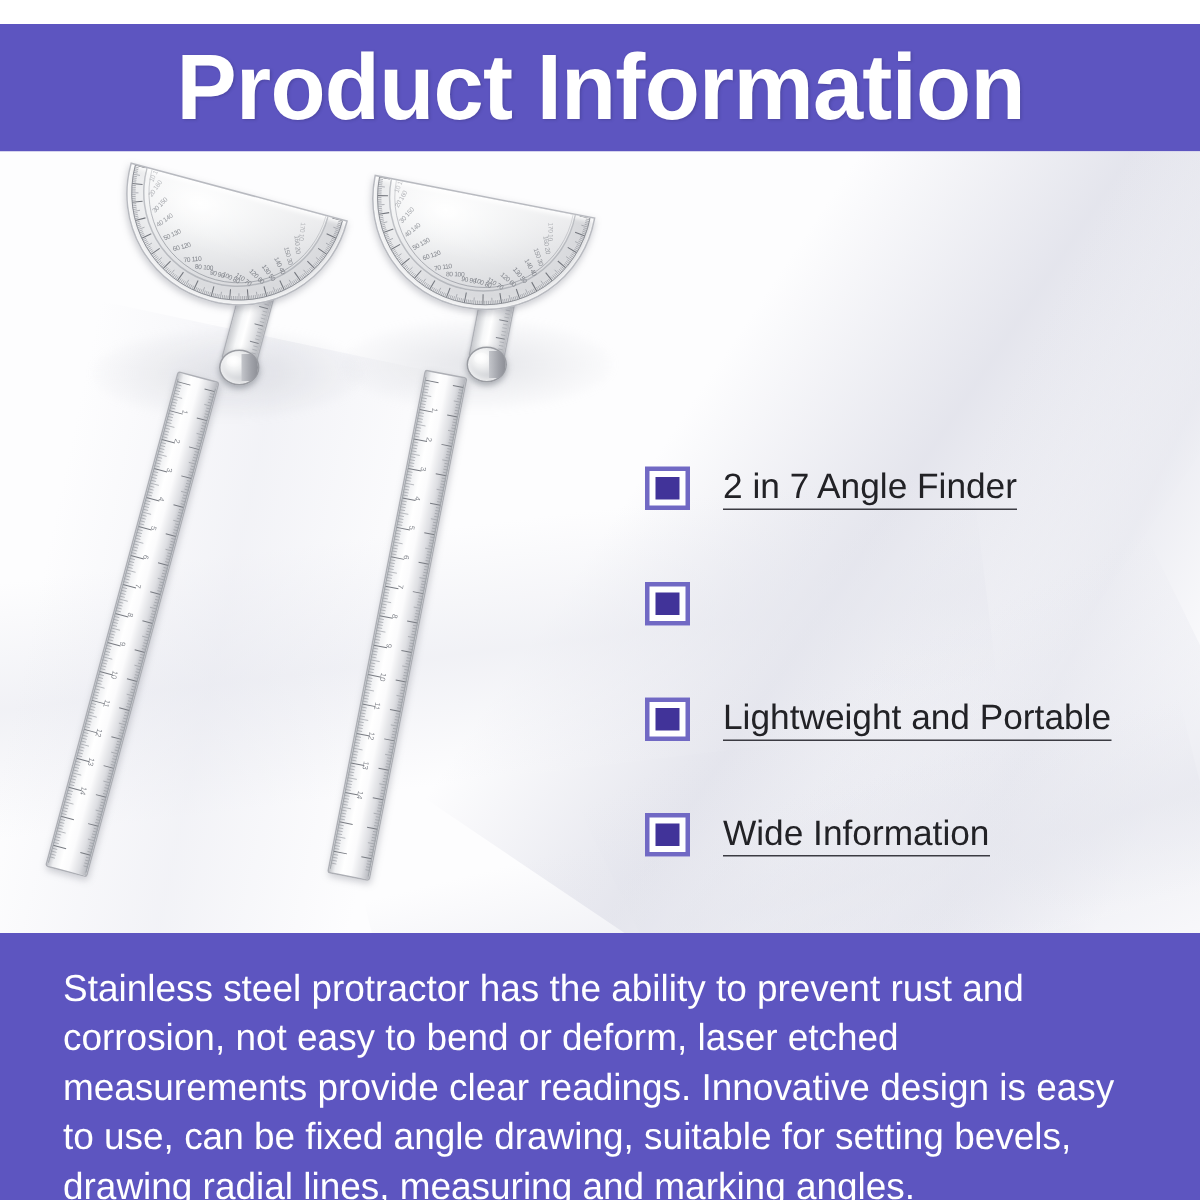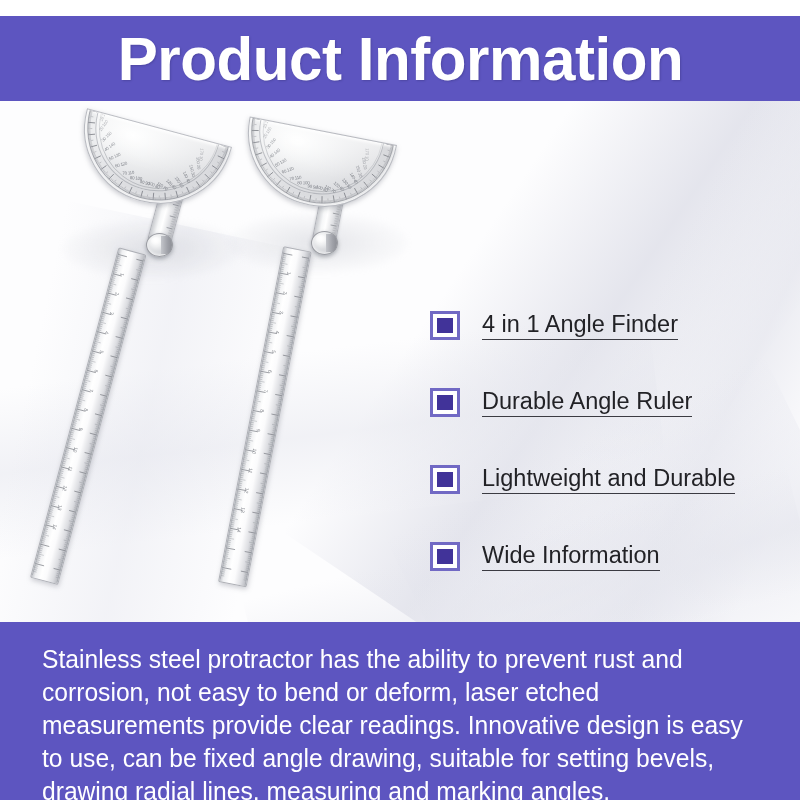--- a/index.html
+++ b/index.html
@@ -1509,35 +1509,34 @@
 
       <div class="pt-pivot" style="left:311px; top:130px;"></div>
     </div>
 
     <div class="features">
 
       <div class="feature-row">
         <div class="bullet-box">
           <div class="bullet-inner"></div>
         </div>
-        <div class="feature-label">4 in 1 Angle Finder</div>
+        <div class="feature-label">2 in 7 Angle Finder</div>
       </div>
 
       <div class="feature-row">
         <div class="bullet-box">
           <div class="bullet-inner"></div>
         </div>
-        <div class="feature-label">Durable Angle Ruler</div>
       </div>
 
       <div class="feature-row">
         <div class="bullet-box">
           <div class="bullet-inner"></div>
         </div>
-        <div class="feature-label">Lightweight and Durable</div>
+        <div class="feature-label">Lightweight and Portable</div>
       </div>
 
       <div class="feature-row">
         <div class="bullet-box">
           <div class="bullet-inner"></div>
         </div>
         <div class="feature-label">Wide Information</div>
       </div>
 
     </div>

